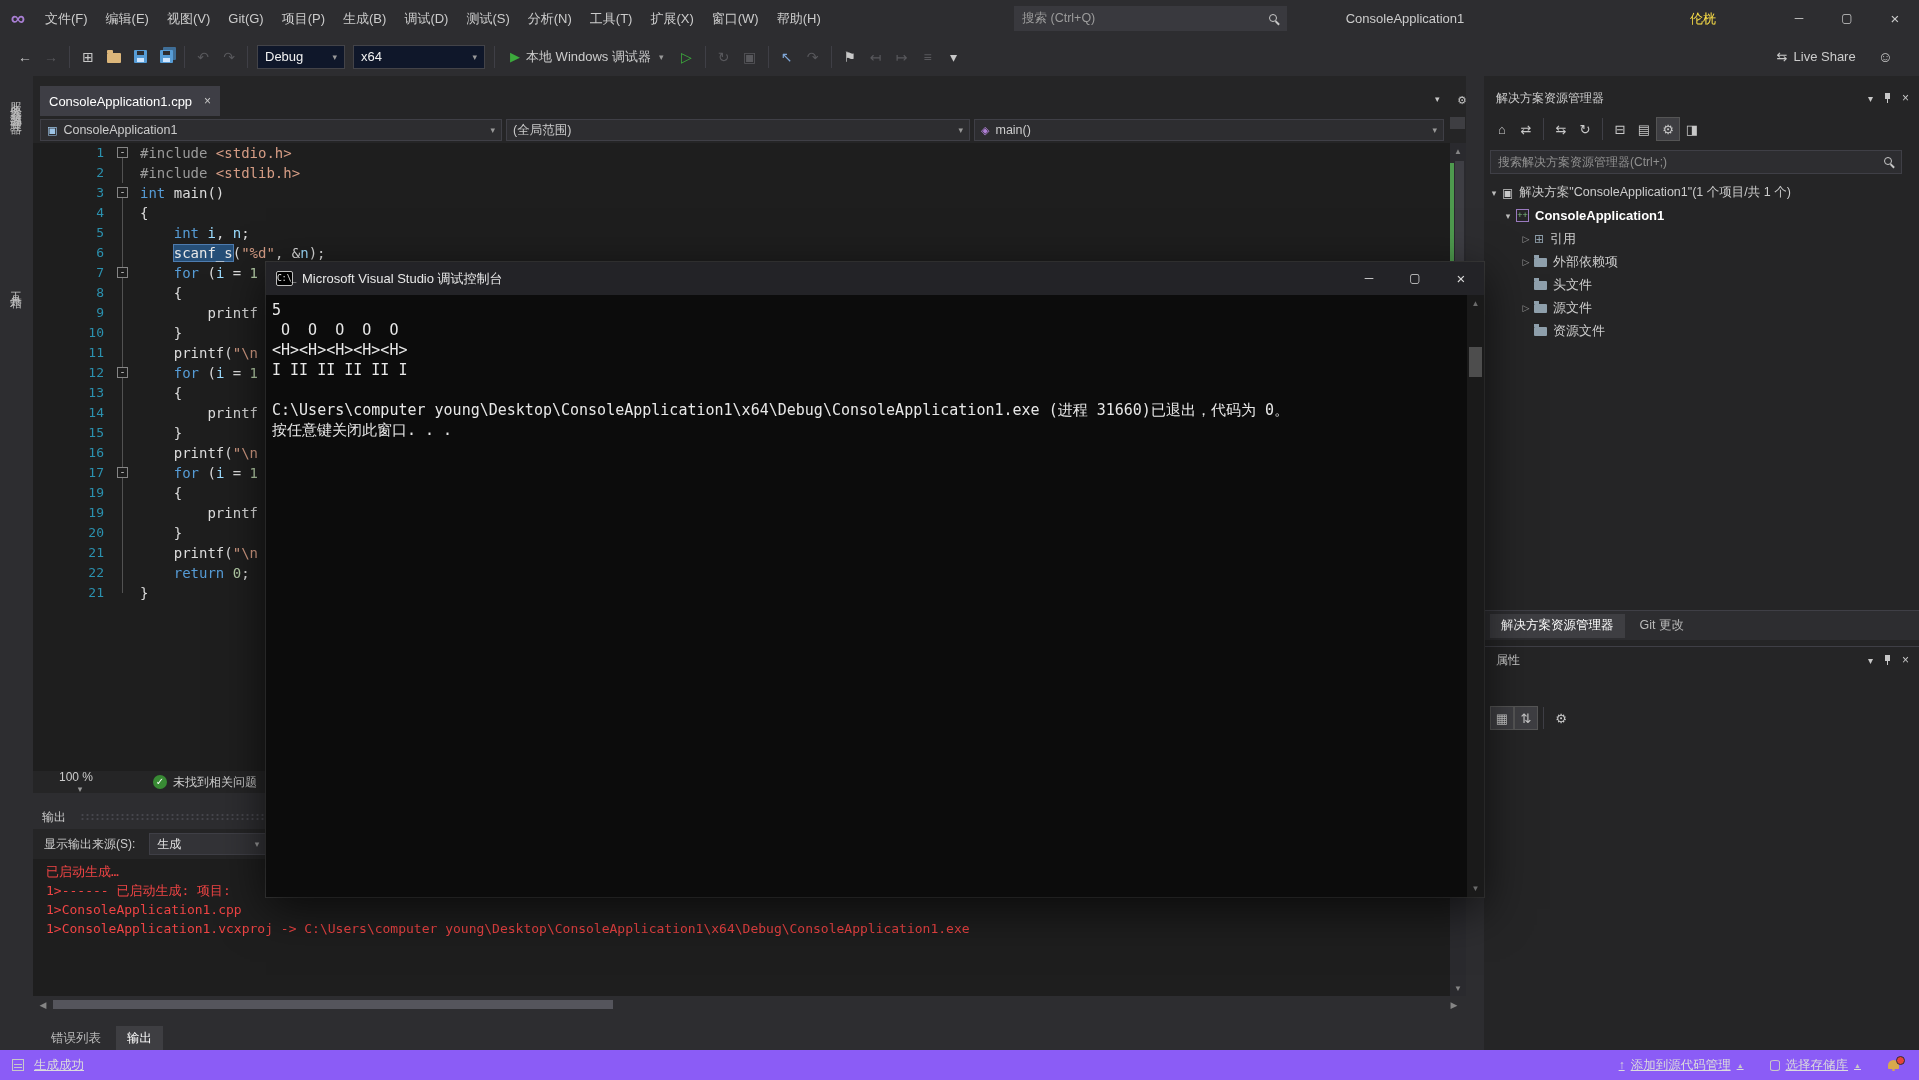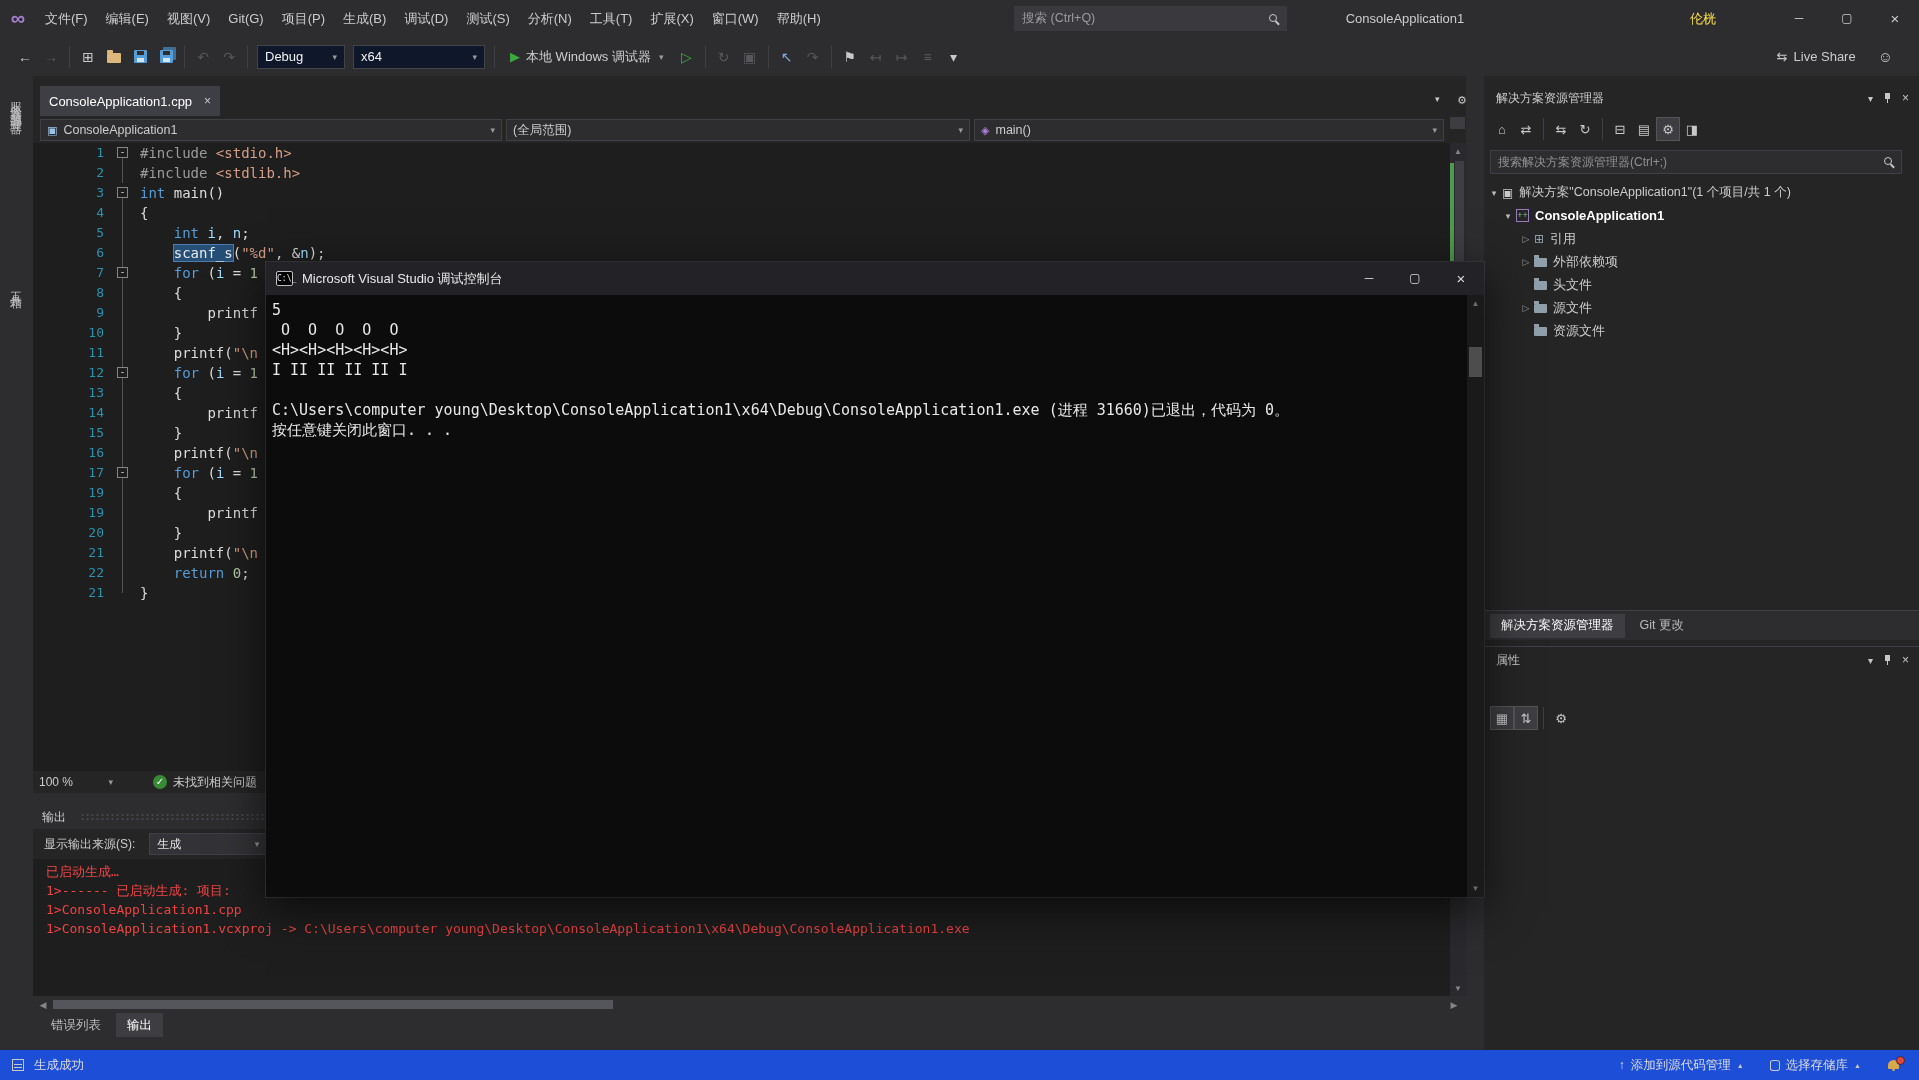--- a/index.html
+++ b/index.html
@@ -76,41 +76,41 @@
   .tk-num{color:#B5CEA8;} .tk-pl{color:#DCDCDC;}
   .tk-hl{color:#E8E8E8;background:#264F78;box-shadow:0 0 0 1px #4E7CAF;}
   .fold-guide{position:absolute;left:89px;width:1px;background:#525252;}
   .edscroll{position:absolute;left:1417px;top:67px;width:16px;height:628px;background:#2A2A2E;}
   .edscroll .arr{position:absolute;left:0;width:16px;text-align:center;color:#858585;font-size:8px;}
   .greenstrip{position:absolute;left:0;top:20px;width:4px;height:425px;background:#4E9A4E;}
   .edthumb{position:absolute;left:5px;top:18px;width:9px;height:280px;background:#3E3E44;}
 
   
   .zoombar{position:absolute;left:0;top:695px;width:1417px;height:22px;background:#252526;display:flex;align-items:center;}
-  .zoomcombo{display:flex;align-items:center;margin-left:6px;width:74px;color:#CCC;font-size:12px;}
+  .zoomcombo{display:flex;align-items:center;margin-left:6px;width:74px;color:#CCC;font-size:12px;flex-direction:column;}
   .okcheck{width:14px;height:14px;border-radius:50%;background:#388A34;color:#FFF;font-size:10px;line-height:14px;text-align:center;margin-left:40px;}
   .okcheck::after{content:"✓";}
   .healthtxt{margin-left:6px;font-size:12px;color:#CCCCCC;}
 
   
   .hsplit{position:absolute;left:0;top:717px;width:1451px;height:12px;background:#2D2D30;}
   .outhdr{position:absolute;left:0;top:729px;width:1451px;height:24px;background:#2D2D30;display:flex;align-items:center;}
   .outhdr .t{margin-left:9px;font-size:12px;color:#CCCCCC;}
   .grip{flex:1;height:9px;margin:0 18px 0 14px;background-image:radial-gradient(circle,#46464C 1px,transparent 1.2px);background-size:5px 4px;}
   .outtools{position:absolute;left:0;top:753px;width:1451px;height:30px;background:#252526;display:flex;align-items:center;}
   .outtools .lbl{margin-left:11px;font-size:12px;color:#CCCCCC;}
   .outcombo{margin-left:14px;width:118px;height:22px;background:#333337;border:1px solid #3F3F46;box-sizing:border-box;display:flex;align-items:center;padding:0 7px;font-size:12px;color:#E0E0E0;}
   .outbody{position:absolute;left:0;top:783px;width:1451px;height:137px;background:#1E1E1E;}
   .out-line{position:absolute;left:13px;height:19px;line-height:19px;font-family:"DejaVu Sans Mono","Liberation Mono",monospace;font-size:13px;color:#ef4444;white-space:pre;}
   .outvscroll{position:absolute;left:1417px;top:783px;width:16px;height:137px;background:#2A2A2E;}
   .outvscroll .arr{position:absolute;left:0;width:16px;text-align:center;color:#858585;font-size:8px;}
   .outhscroll{position:absolute;left:0;top:920px;width:1451px;height:17px;background:#2D2D30;}
   .outhscroll .arr{position:absolute;top:4px;color:#858585;font-size:9px;}
   .ouththumb{position:absolute;left:20px;top:4px;width:560px;height:9px;background:#55555C;}
-  .ptabs{position:absolute;left:0;top:937px;width:1451px;height:37px;background:#2D2D30;display:flex;align-items:flex-start;padding-left:7px;box-sizing:border-box;}
+  .ptabs{position:absolute;left:0;top:937px;width:1451px;height:37px;background:#2D2D30;display:flex;align-items:flex-end;padding-left:7px;box-sizing:border-box;}
   .ptab{display:inline-flex;align-items:center;height:24px;padding:0 11px;margin-right:4px;color:#BBBBBB;font-size:12.5px;}
   .ptab.active{background:#3E3E42;color:#FFFFFF;}
 
   
   .rpanel{position:absolute;left:1484px;top:76px;width:435px;height:974px;background:#252526;}
   .rp-hdr{position:absolute;left:0;width:435px;height:26px;display:flex;align-items:center;}
   .rp-hdr .t{margin-left:12px;font-size:12px;color:#CCCCCC;}
   .rp-ics{position:absolute;right:10px;top:0;height:26px;display:flex;align-items:center;gap:10px;}
   .sm-ic{color:#C8C8C8;font-size:10px;}
   .pinic{position:relative;width:9px;height:12px;}
@@ -136,21 +136,21 @@
   .ti-project::after{content:"++";}
   .ti-ref{color:#8FA0AC;font-size:12px;} .ti-ref::after{content:"⊞";}
   .ti-folder{width:13px;height:9px;background:#8FA0AC;border-radius:1px;position:relative;margin-top:2px;}
   .ti-folder::before{content:"";position:absolute;top:-3px;left:0;width:5px;height:3px;background:#8FA0AC;}
   .setabs{position:absolute;left:0;top:534px;width:435px;height:30px;background:#2D2D30;border-top:1px solid #3F3F46;display:flex;align-items:center;padding-left:6px;box-sizing:border-box;}
   .props-empty{position:absolute;left:0;top:596px;width:435px;height:32px;background:#252526;}
   .props-toolbar{position:absolute;left:6px;top:628px;height:28px;display:flex;align-items:center;}
   .props-toolbar .tbi{min-width:22px;height:22px;font-size:13px;}
 
   
-  .statusbar{position:absolute;left:0;top:1050px;width:1919px;height:30px;background:#1d4ed8;display:flex;align-items:center;font-size:12.5px;color:#DCDCDC;}
+  .statusbar{position:absolute;left:0;top:1050px;width:1919px;height:30px;background:#8b5cf6;display:flex;align-items:center;font-size:12.5px;color:#DCDCDC;text-decoration:underline;}
   .bld{width:12px;height:12px;box-sizing:border-box;border:1px solid #C8C8C8;margin:0 10px 0 12px;position:relative;}
   .bld::after{content:"";position:absolute;left:1px;top:4px;width:8px;height:1px;background:#C8C8C8;box-shadow:0 3px 0 #C8C8C8;}
   .sb-right{margin-left:auto;display:flex;align-items:center;gap:26px;padding-right:16px;}
   .sb-item{display:flex;align-items:center;gap:6px;}
   .g-up{font-size:12px;} .g-up::after{content:"↑";}
   .g-caret{font-size:7px;color:#C8C8C8;} .g-caret::after{content:"▲";}
   .repoic{width:10px;height:11px;border:1px solid #C8C8C8;border-radius:4px/2px;box-sizing:border-box;}
   .bellwrap{position:relative;width:16px;height:14px;}
   .bell{position:absolute;left:1px;top:2px;width:11px;height:9px;background:#D8A94C;border-radius:6px 6px 1px 1px;}
   .bell::after{content:"";position:absolute;bottom:-2px;left:4px;width:3px;height:2px;background:#D8A94C;border-radius:50%;}

